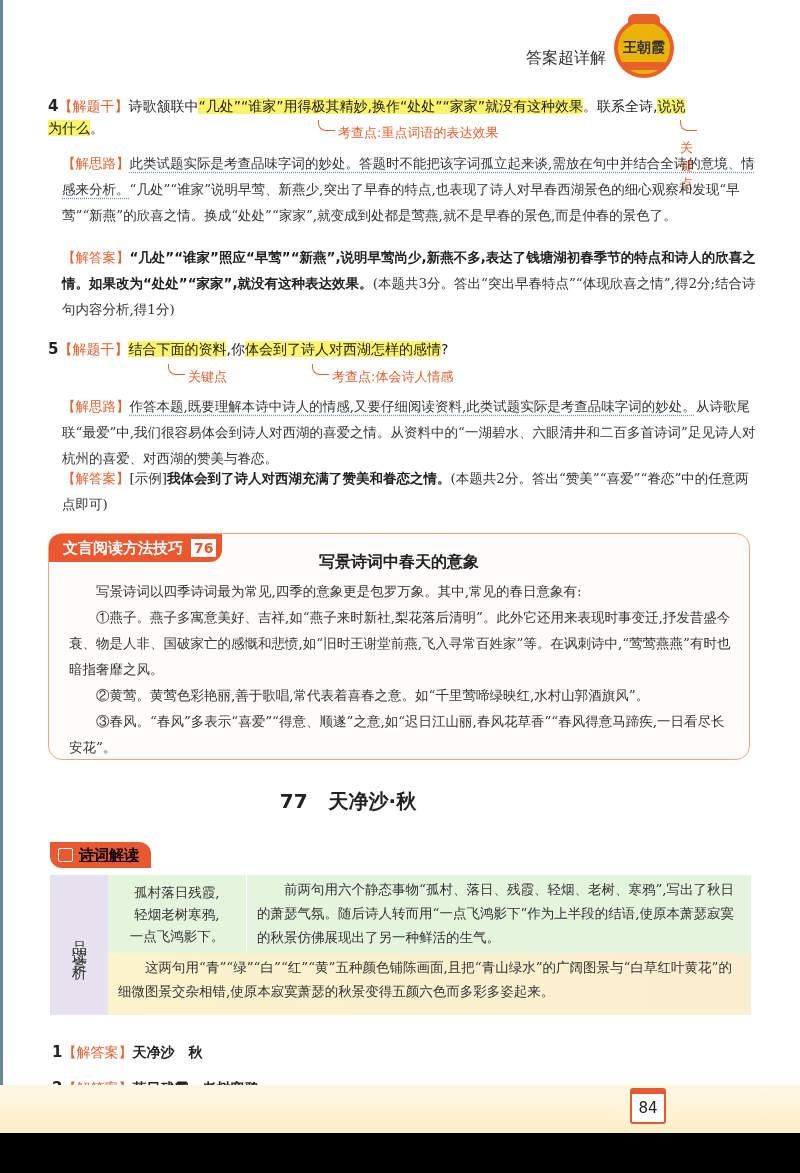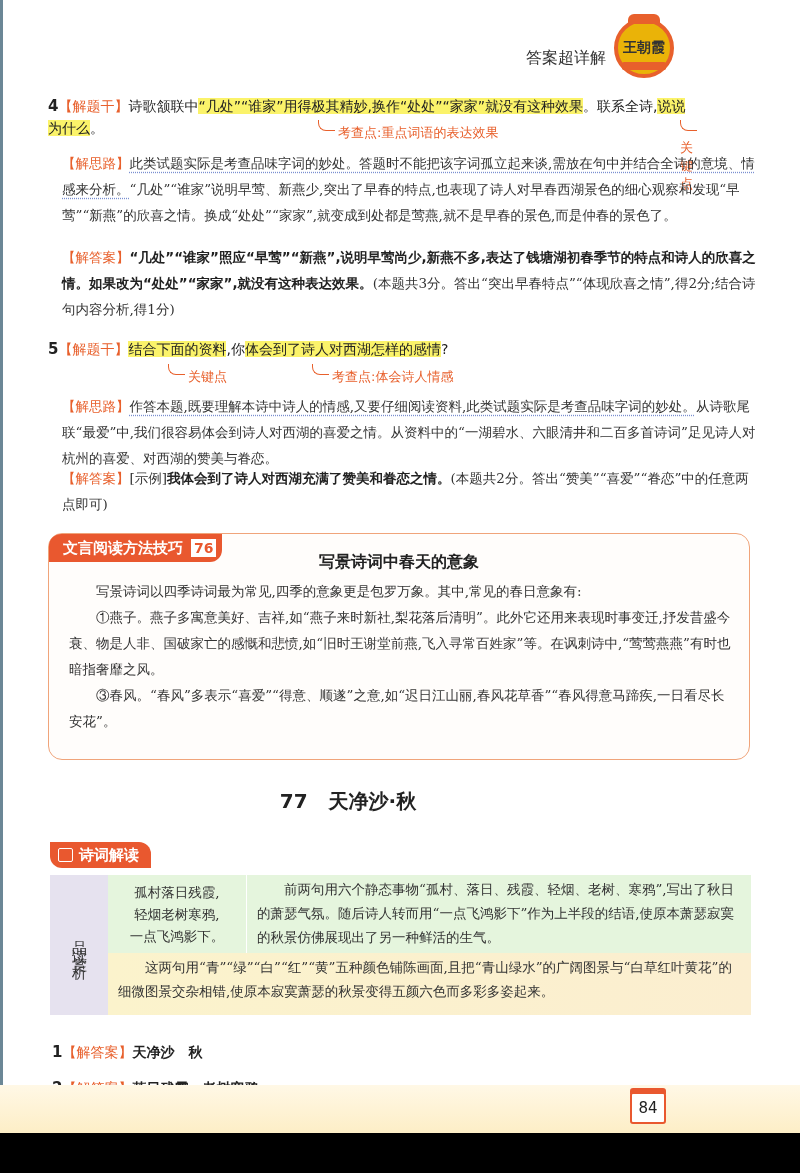--- a/index.html
+++ b/index.html
@@ -21,21 +21,21 @@
   .para .tag{font-family:"DejaVu Sans",sans-serif;}
   .ul{text-decoration:underline dotted #7a8fd0;text-underline-offset:4px;}
   .bold{font-weight:bold;font-family:"DejaVu Sans",sans-serif;color:#222;}
   .box{position:absolute;left:48px;top:533px;width:700px;height:225px;border:1.5px solid #f0a47a;border-radius:14px;background:#fffdfb;}
   .box-tab{position:absolute;left:0;top:0;height:28px;background:#e9582f;border-radius:12px 0 12px 0;color:#fff;font-size:15px;font-weight:bold;display:flex;align-items:center;padding:0 6px 0 14px;}
   .box-tab .num{background:#fff;color:#e9582f;margin-left:8px;padding:0 3px;font-size:14px;line-height:18px;}
   .box-title{position:absolute;left:0;right:0;top:18px;text-align:center;font-size:16px;font-weight:bold;color:#222;}
   .box-body{position:absolute;left:20px;right:14px;top:44px;font-size:13.5px;line-height:26px;color:#333;font-family:"DejaVu Serif",serif;}
   .box-body p{margin:0;text-indent:2em;}
   .chapter{position:absolute;left:0;right:0;top:788px;text-align:center;font-size:20px;font-weight:bold;color:#222;}
-  .sect-tab{position:absolute;left:50px;top:842px;height:26px;background:#e9582f;border-radius:0 12px 0 12px;color:#ffffff;font-size:15px;font-weight:bold;display:flex;align-items:center;padding:0 12px 0 8px;}
+  .sect-tab{position:absolute;left:50px;top:842px;height:26px;background:#e9582f;border-radius:0 12px 0 12px;color:#000000;font-size:15px;font-weight:bold;display:flex;align-items:center;padding:0 12px 0 8px;text-decoration:underline;}
   .sect-tab .ic{display:inline-block;width:13px;height:12px;border:1.5px solid #fff;border-radius:2px;margin-right:6px;position:relative;}
   .tbl{position:absolute;left:50px;top:875px;width:701px;height:140px;}
   .tbl .side{position:absolute;left:0;top:0;width:58px;height:140px;background:#e6e2ef;display:flex;align-items:center;justify-content:center;}
   .tbl .side span{writing-mode:vertical-rl;font-size:15px;letter-spacing:8px;color:#333;}
   .row{position:absolute;left:58px;width:643px;display:flex;}
   .row1{top:0;height:78px;background:#e5f5dd;}
   .row2{top:78px;height:62px;background:linear-gradient(90deg,#fbf3cc,#fbeed0);}
   .poem{width:138px;border-right:1px solid #fff;display:flex;flex-direction:column;justify-content:center;align-items:center;font-size:13.5px;line-height:22px;font-family:"DejaVu Serif",serif;color:#333;}
   .anal{flex:1;padding:2px 8px 0 10px;font-size:13.5px;line-height:24px;font-family:"DejaVu Serif",serif;color:#333;text-indent:2em;}
   .ans{position:absolute;left:52px;font-size:14px;}
@@ -89,20 +89,21 @@
 
   <div class="box">
     <div class="box-tab">
       <span>文言阅读方法技巧</span>
         <span class="num">76</span>
     </div>
     <div class="box-title">写景诗词中春天的意象</div>
     <div class="box-body">
       <p>写景诗词以四季诗词最为常见,四季的意象更是包罗万象。其中,常见的春日意象有:</p>
       <p>①燕子。燕子多寓意美好、吉祥,如“燕子来时新社,梨花落后清明”。此外它还用来表现时事变迁,抒发昔盛今衰、物是人非、国破家亡的感慨和悲愤,如“旧时王谢堂前燕,飞入寻常百姓家”等。在讽刺诗中,“莺莺燕燕”有时也暗指奢靡之风。</p>
+      <p>②黄莺。黄莺色彩艳丽,善于歌唱,常代表着喜春之意。如“千里莺啼绿映红,水村山郭酒旗风”。</p>
       <p>③春风。“春风”多表示“喜爱”“得意、顺遂”之意,如“迟日江山丽,春风花草香”“春风得意马蹄疾,一日看尽长安花”。</p>
     </div>
   </div>
 
   <div class="chapter">
     <span>77</span>&nbsp;&nbsp;&nbsp;<span>天净沙·秋</span>
   </div>
 
   <div class="sect-tab">
     <span class="ic"></span>

